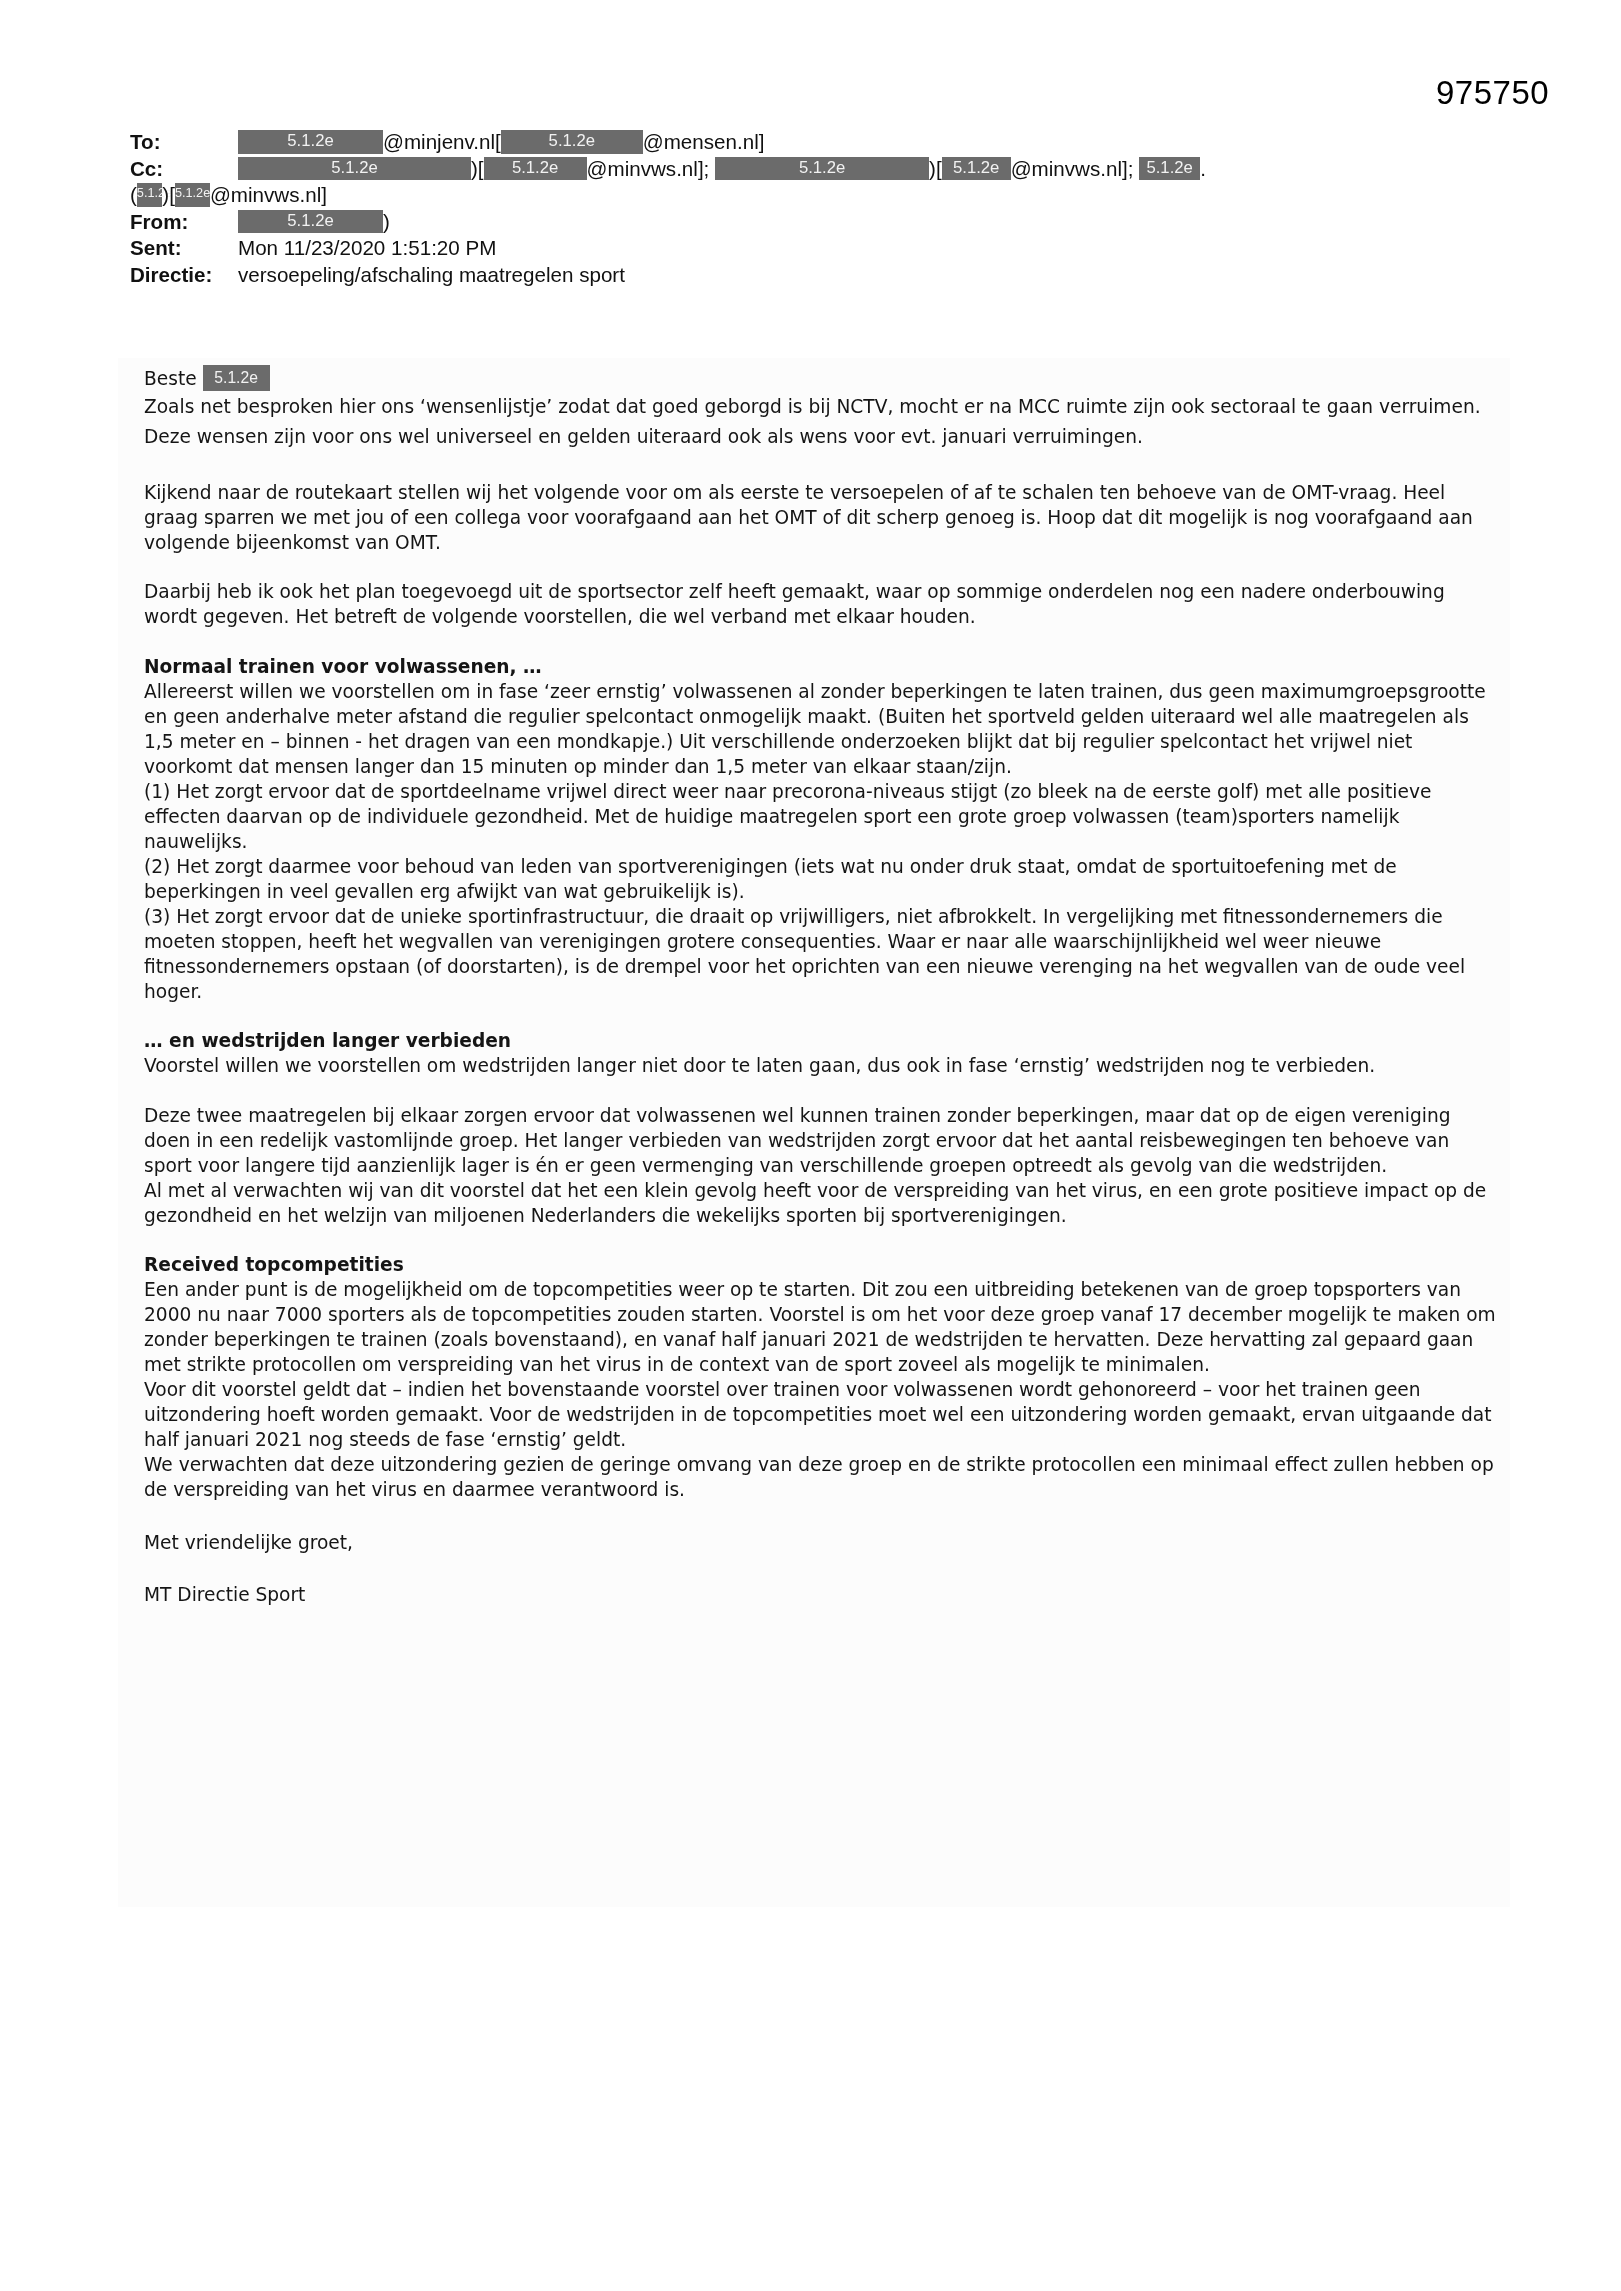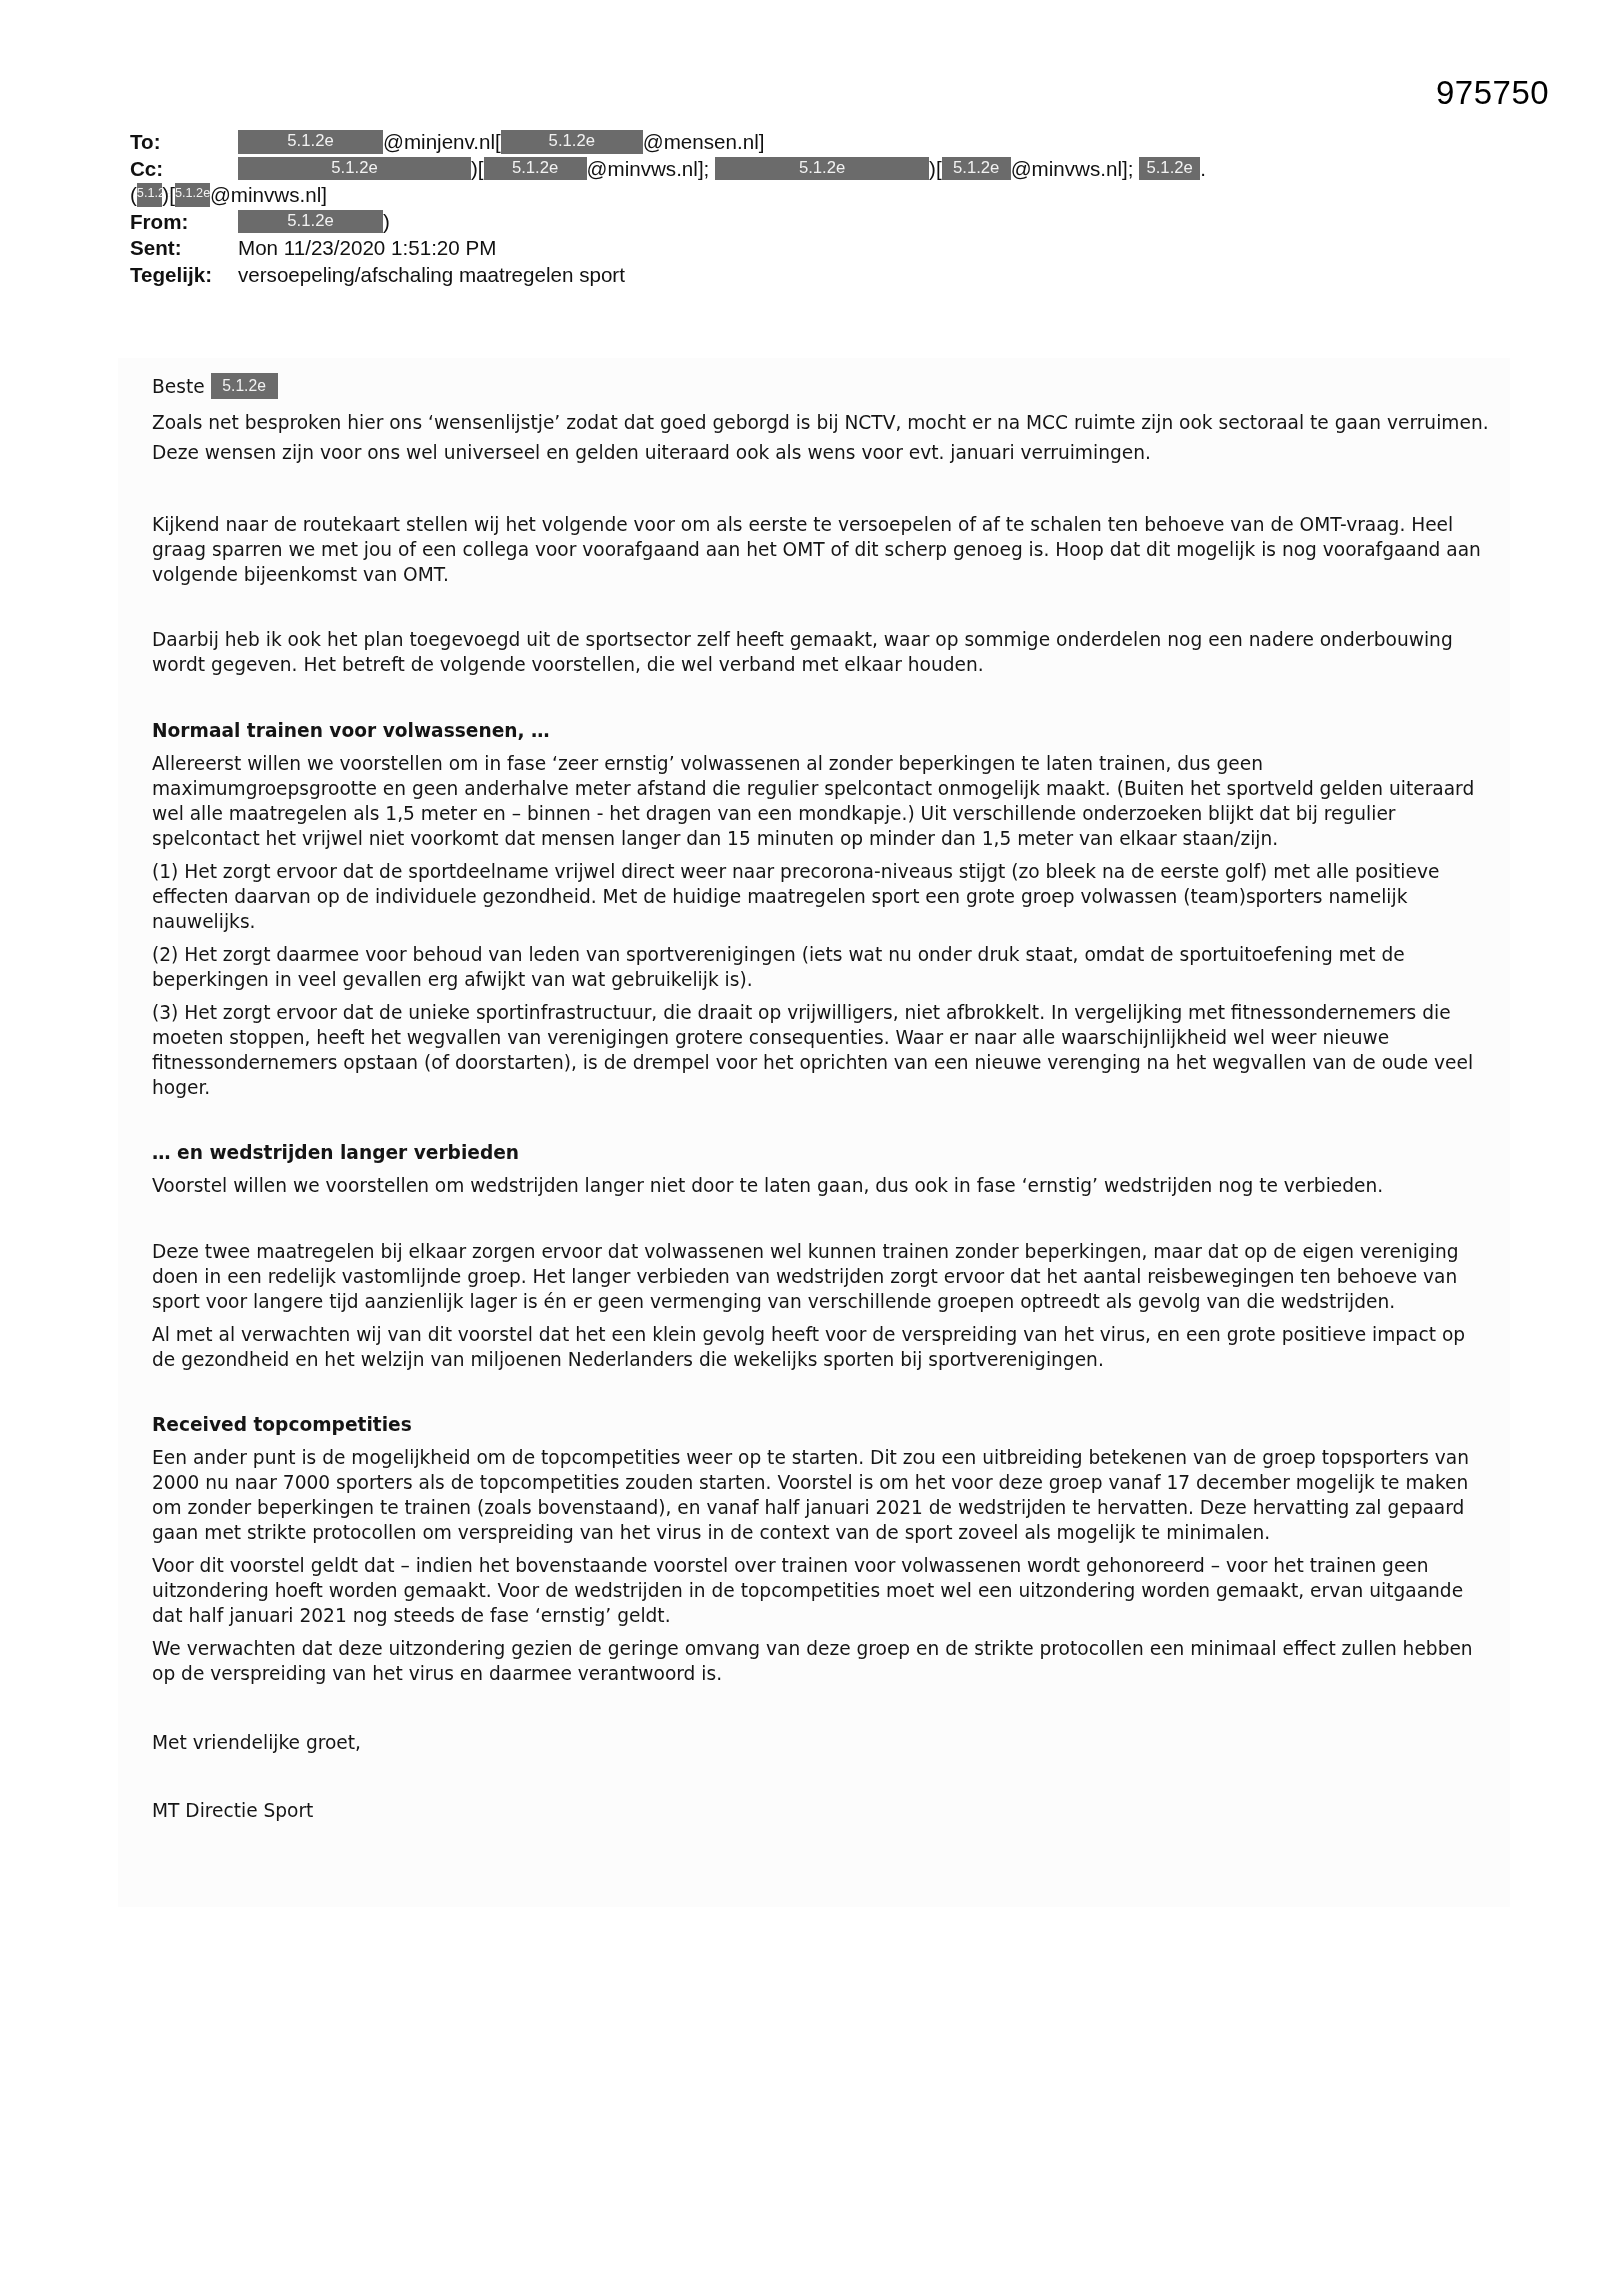--- a/index.html
+++ b/index.html
@@ -6,21 +6,21 @@
   body { width:1621px; height:2292px; position:relative; overflow:hidden; color:#111; }
   .docnum { position:absolute; left:1436px; top:74px; font-family:"Liberation Sans", sans-serif; font-size:33px; color:#000000; letter-spacing:0.5px; }
   .hdr { position:absolute; left:130px; top:129px; width:1372px; font-family:"Liberation Sans", sans-serif; font-size:20.6px; line-height:26.5px; color:#111; }
   .hrow { white-space:nowrap; height:26.5px; position:relative; }
   .hlabel { font-weight:bold; display:inline-block; }
   .redact { display:inline-block; background:#6b6b6b; color:#f2f2f2; text-align:center; font-family:"Liberation Sans", sans-serif; font-size:16.7px; line-height:21.6px; height:23.5px; vertical-align:top; margin-top:1px; }
   .redact.sm { font-size:12.7px; }
   .link { color:#1a3fd6; text-decoration:underline; }
   .body-area { position:absolute; left:118px; top:358px; width:1392px; height:1549px; background:#fcfcfc; }
   .body { position:absolute; left:144px; top:365px; width:1353px; font-family:"DejaVu Sans", sans-serif; font-size:18.6px; line-height:25px; color:#151515; }
-  .body p { margin:8px; }
+  .body p { margin:0; }
   .gap { height:24.5px; }
   .gap-lg { height:27.4px; }
   .h { font-weight:bold; }
   .greet-red { display:inline-block; background:#6b6b6b; color:#f2f2f2; font-family:"Liberation Sans", sans-serif; font-size:15.7px; height:25.5px; line-height:25.5px; padding:0 11.8px; vertical-align:top; margin-left:5.9px; }
   .closing { font-family:"DejaVu Sans", sans-serif; font-size:18.6px; }
 </style>
 </head>
 <body>
 
 <div class="docnum">975750</div>
@@ -35,21 +35,21 @@
   <div class="hrow">
     <span>(</span><span class="redact sm" style="width:25.5px">5.1.2e</span><span>)[</span><span class="redact sm" style="width:35px">5.1.2e</span><span>@minvws.nl]</span>
   </div>
   <div class="hrow">
     <span class="hlabel" style="width:108px">From:</span><span class="redact" style="width:145px">5.1.2e</span><span>)</span>
   </div>
   <div class="hrow">
     <span class="hlabel" style="width:108px">Sent:</span><span>Mon 11/23/2020 1:51:20 PM</span>
   </div>
   <div class="hrow">
-    <span class="hlabel" style="width:108px">Tegelijk:</span><span>versoepeling/afschaling maatregelen sport</span>
+    <span class="hlabel" style="width:108px">Directie:</span><span>versoepeling/afschaling maatregelen sport</span>
   </div>
 </div>
 
 <div class="body-area"></div>
 
 <div class="body">
   <p style="font-family:'DejaVu Sans', sans-serif; font-size:18.6px; line-height:27.4px;"><span>Beste</span><span class="greet-red">5.1.2e</span></p>
   <p style="line-height:30px">Zoals net besproken hier ons ‘wensenlijstje’ zodat dat goed geborgd is bij NCTV, mocht er na MCC ruimte zijn ook sectoraal te gaan verruimen. Deze wensen zijn voor ons wel universeel en gelden uiteraard ook als wens voor evt. januari verruimingen.</p>
   <div class="gap-lg"></div>
   <p>Kijkend naar de routekaart stellen wij het volgende voor om als eerste te versoepelen of af te schalen ten behoeve van de OMT-vraag. Heel graag sparren we met jou of een collega voor voorafgaand aan het OMT of dit scherp genoeg is. Hoop dat dit mogelijk is nog voorafgaand aan volgende bijeenkomst van OMT.</p>

